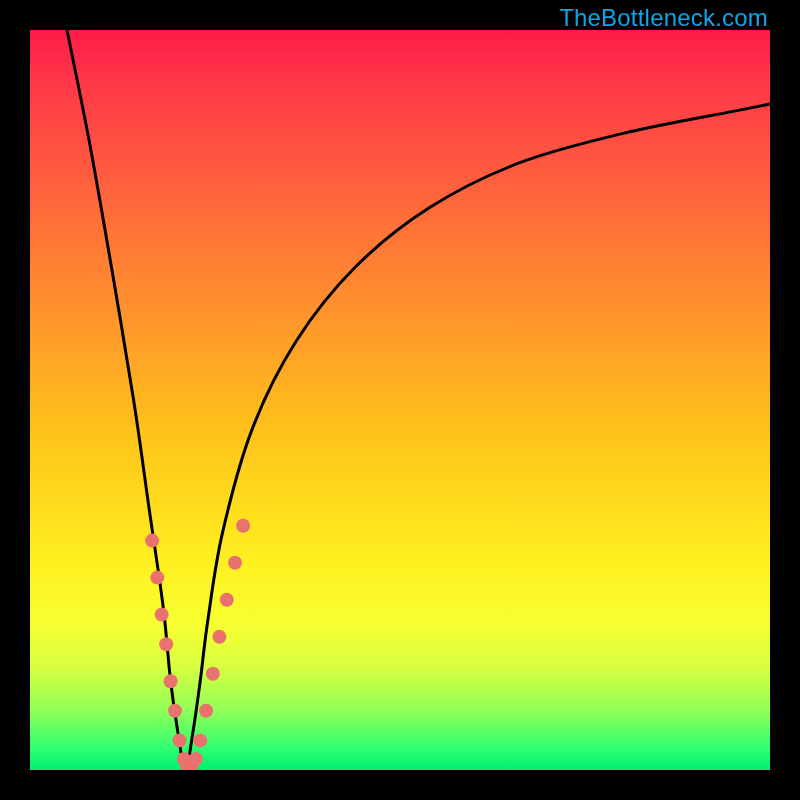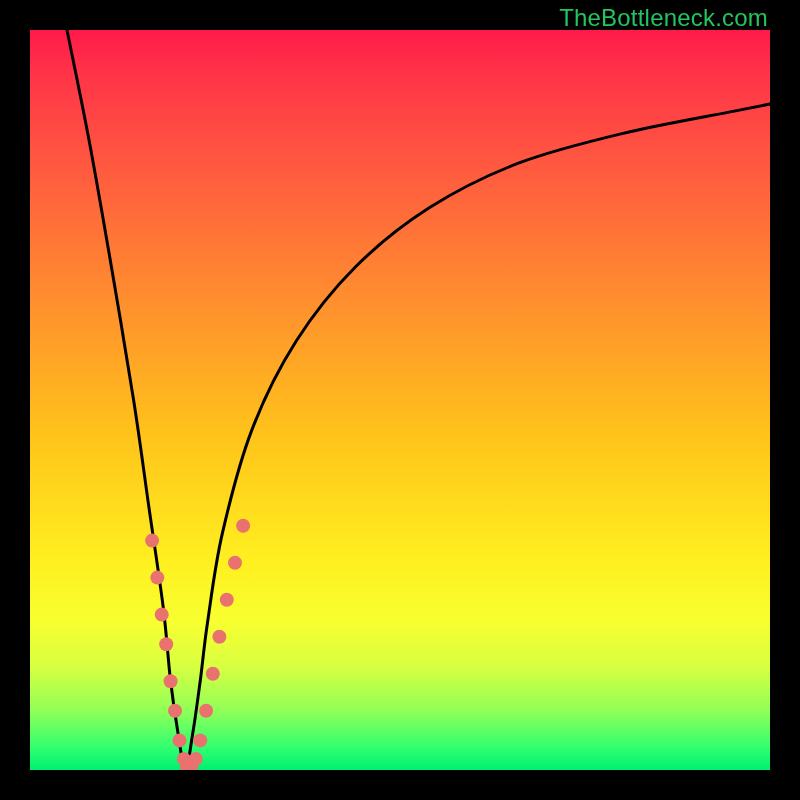--- a/index.html
+++ b/index.html
@@ -38,21 +38,21 @@
       #d8ff40 86%,
       #90ff58 92%,
       #30ff70 97%,
       #00f070 100%
     );
   }
   .watermark {
     position: absolute;
     top: 4px;
     right: 32px;
-    color: #22c55e;
+    color: #0ea5e9;
     font-size: 24px;
     font-weight: 500;
     letter-spacing: 0.2px;
     user-select: none;
   }
   svg.curve {
     position: absolute;
     top: 0;
     left: 0;
     width: 740px;

